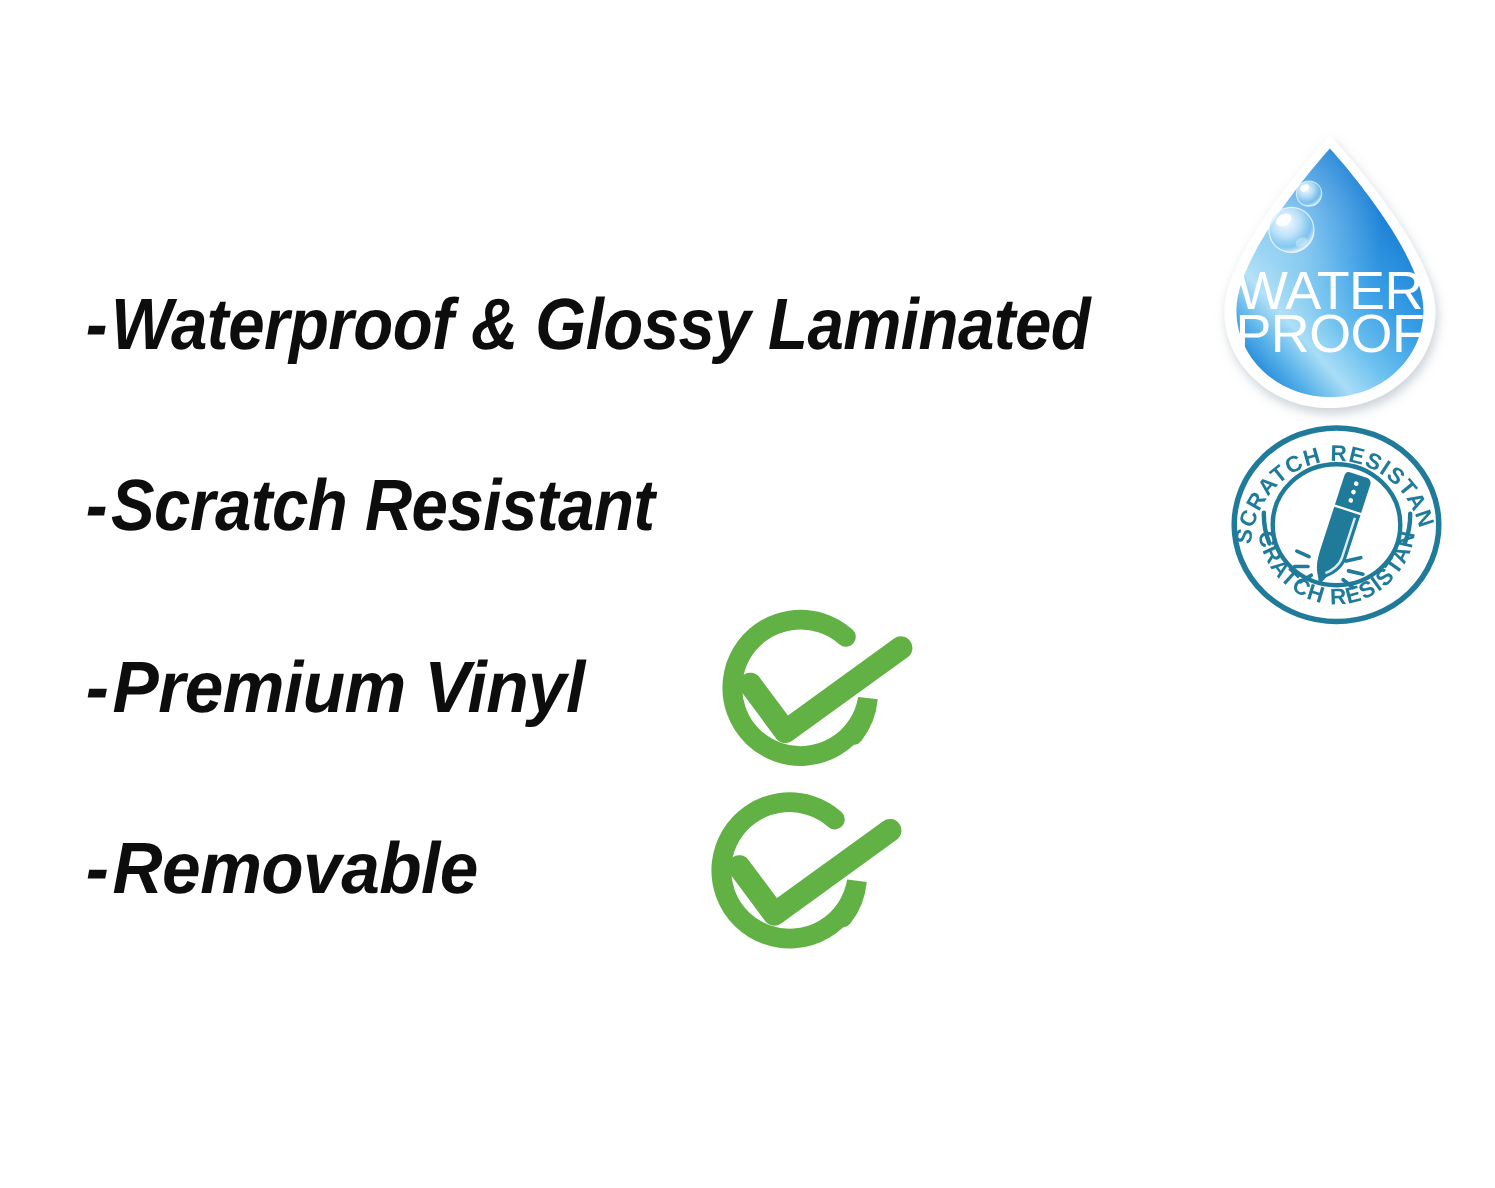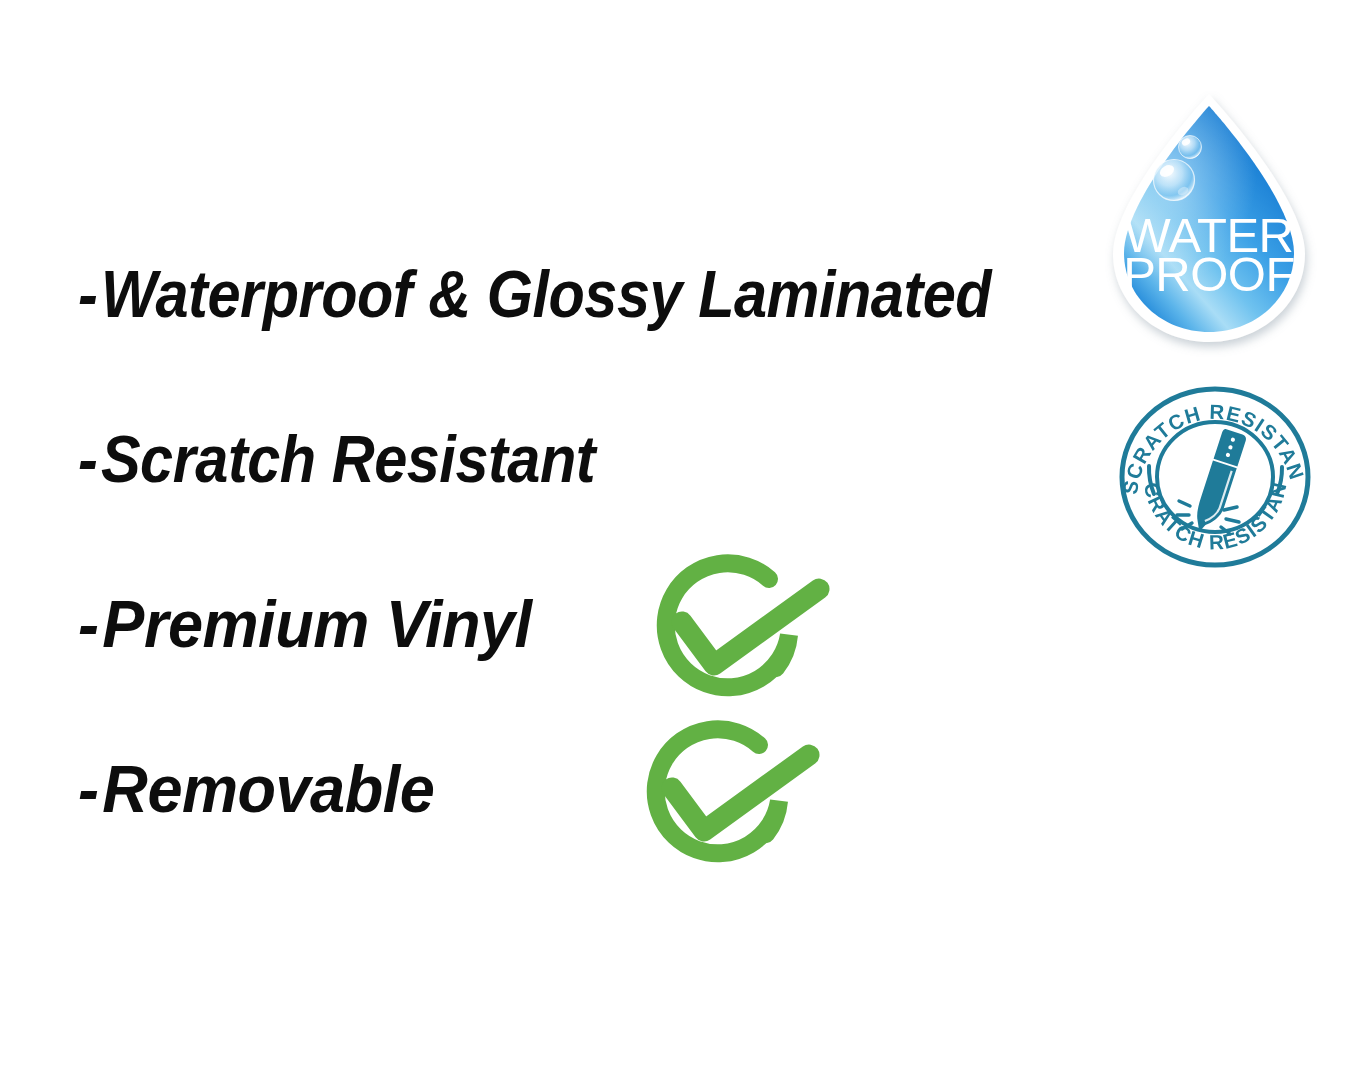--- a/index.html
+++ b/index.html
@@ -69,21 +69,21 @@
     transform: scaleX(0.955);
     transform-origin: left center;
   }
 
   
   .badge {
     position: absolute;
   }
   #waterproof-badge {
     left: 1105px;
-    top: 92px;
+    top: 121px;
     width: 208px;
     height: 252px;
   }
   #scratch-badge {
     left: 1116px;
     top: 382px;
     width: 198px;
     height: 190px;
   }
 

